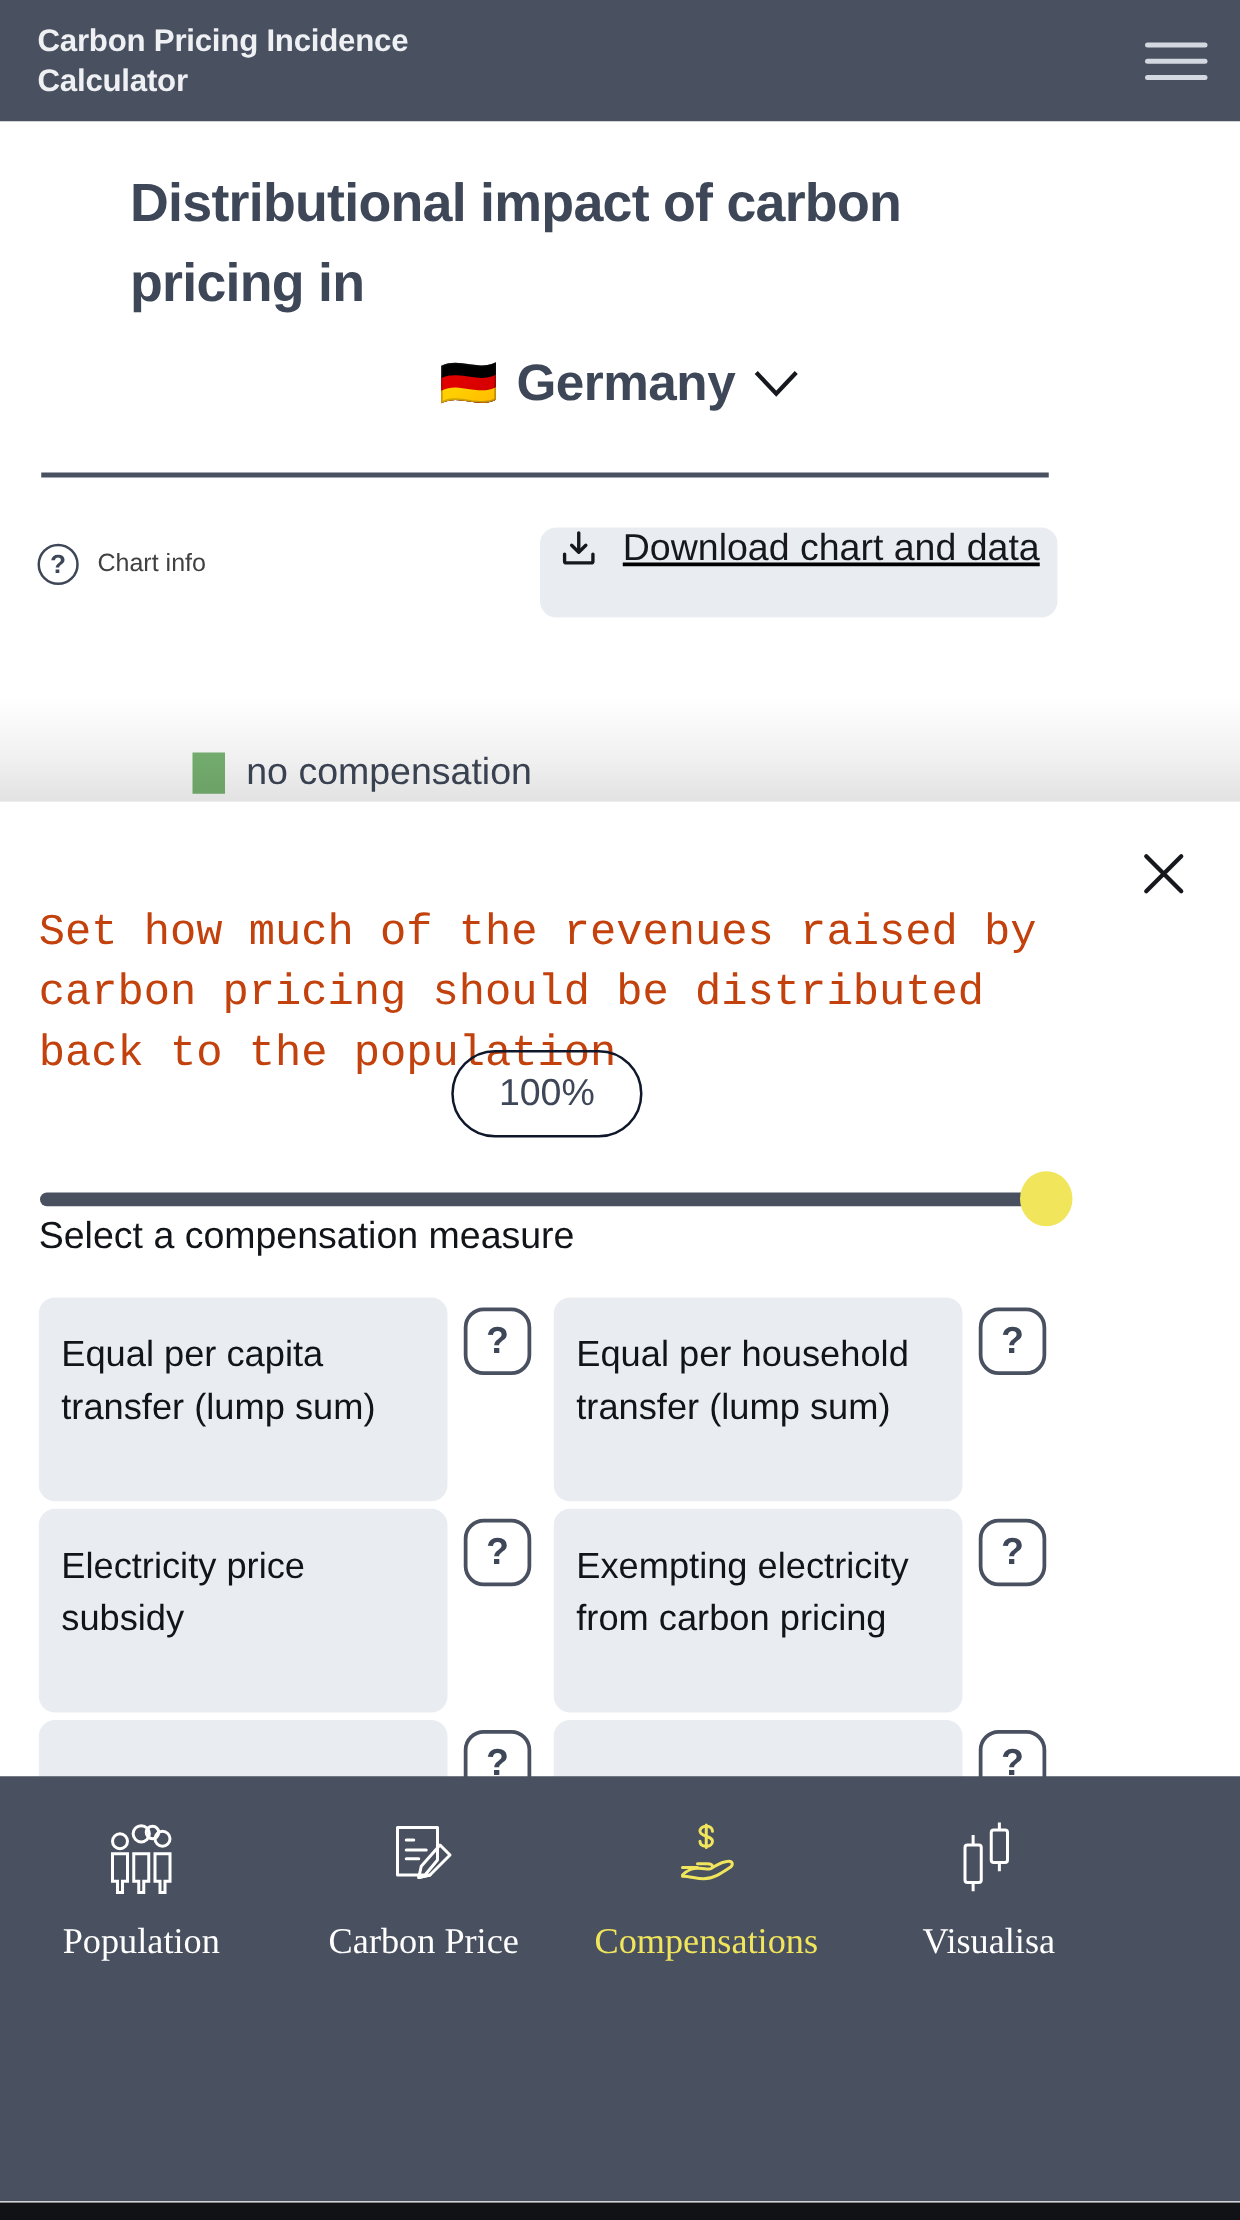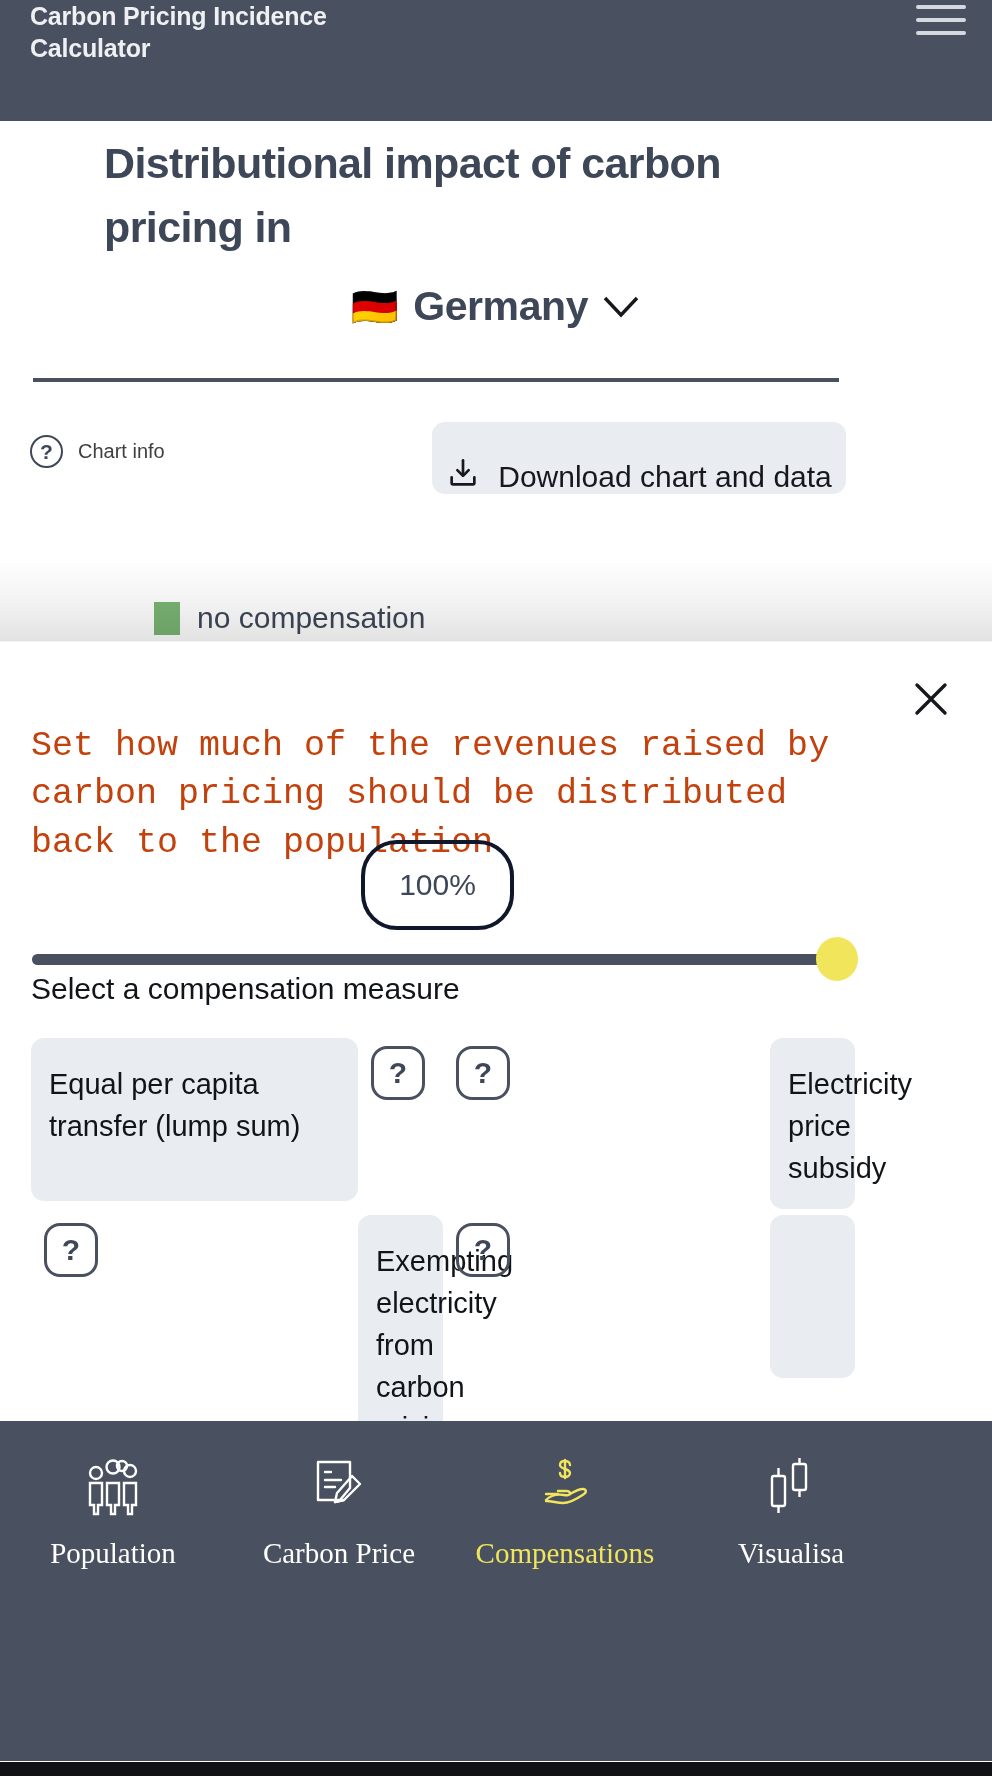--- a/index.html
+++ b/index.html
@@ -6,23 +6,23 @@
   html, body {
     width: 992px; height: 1776px;
     font-family: "Liberation Sans", sans-serif;
     background: #ffffff;
     overflow: hidden;
   }
   #root { position: relative; width: 992px; height: 1776px; background:#fff; }
 
   
   .app-header {
-    position: absolute; top:0; left:0; width:992px; height:121px;
+    position: absolute; top:0; left:0; width:992px; height:97px;
     background:#49505f;
-    display:flex; align-items:flex-start; justify-content:space-between;
+    display:flex; align-items:center; justify-content:space-between;
     padding: 0 26px 0 30px;
   }
   .app-title {
     color:#eef0f4; font-size:25px; font-weight:700; line-height:1.28;
     max-width:330px; letter-spacing:-0.2px;
   }
   .brand { display:flex; align-items:center; gap:16px; margin-left:-40px;}
   .brand-mark { position:relative; width:76px; height:44px; }
   .brand-mark .dot-sm {
     position:absolute; left:0; top:13px; width:18px; height:18px;
@@ -71,22 +71,23 @@
     width:33px; height:33px; border-radius:50%;
     border:2.5px solid #3e4758; color:#3e4758;
     display:flex; align-items:center; justify-content:center;
     font-size:21px; font-weight:600; line-height:1;
   }
   .chart-info-label { color:#404040; font-size:20px; }
 
   .download-btn {
     position:absolute; top:422px; left:432px; width:414px; height:72px;
     background:#e9edf2; border-radius:13px;
-    display:flex; align-items:flex-end; justify-content:center; gap:18px;
+    display:flex; align-items:flex-start; justify-content:center; gap:18px;
     cursor:pointer;
+    text-decoration:underline;
   }
   .download-btn .label { color:#16181d; font-size:30px; }
 
   
   .chart-area {
     position:absolute; top:512px; left:0; width:992px; height:130px;
     background:#ffffff; overflow:hidden;
   }
   .legend-row {
     position:absolute; top:89px; left:154px;
@@ -107,22 +108,22 @@
   }
   .panel-close {
     position:absolute; top:33px; right:37px; width:48px; height:48px;
     cursor:pointer;
   }
   .panel-desc {
     position:absolute; top:80px; left:31px; width:840px;
     color:#c2410c; font-size:35px; line-height:1.38;font-family:Liberation Mono, monospace;
   }
   .pct-pill {
-    position:absolute; top:198px; left:361px; width:153px; height:90px;
-    border:4px solid #0f172a; border-radius:36px;
+    position:absolute; top:198px; left:361px; width:153px; height:70px;
+    border:2px solid #0f172a; border-radius:36px;
     display:flex; align-items:center; justify-content:center;
     color:#3e4758; font-size:30px; cursor:pointer;
   }
   .slider-wrap {
     position:absolute; top:270px; left:0; width:992px; height:76px;
   }
   .slider-track {
     position:absolute; top:42px; left:32px; width:811px; height:11px;
     background:#49505f; border-radius:6px;
   }
@@ -246,20 +247,21 @@
       <div class="slider-track"></div>
       <div class="slider-edge"></div>
       <div class="slider-thumb"></div>
     </div>
 
     <div class="measure-label">Select a compensation measure</div>
 
     <div class="measure-grid">
       <div class="measure-card">Equal per capita transfer (lump sum)</div>
       <div class="card-help">?</div>
+      <div class="measure-card">Equal per household transfer (lump sum)</div>
       <div class="card-help">?</div>
 
       <div class="measure-card">Electricity price subsidy</div>
       <div class="card-help">?</div>
       <div class="measure-card">Exempting electricity from carbon pricing</div>
       <div class="card-help">?</div>
 
       <div class="measure-card"></div>
       <div class="card-help">?</div>
       <div class="measure-card"></div>

